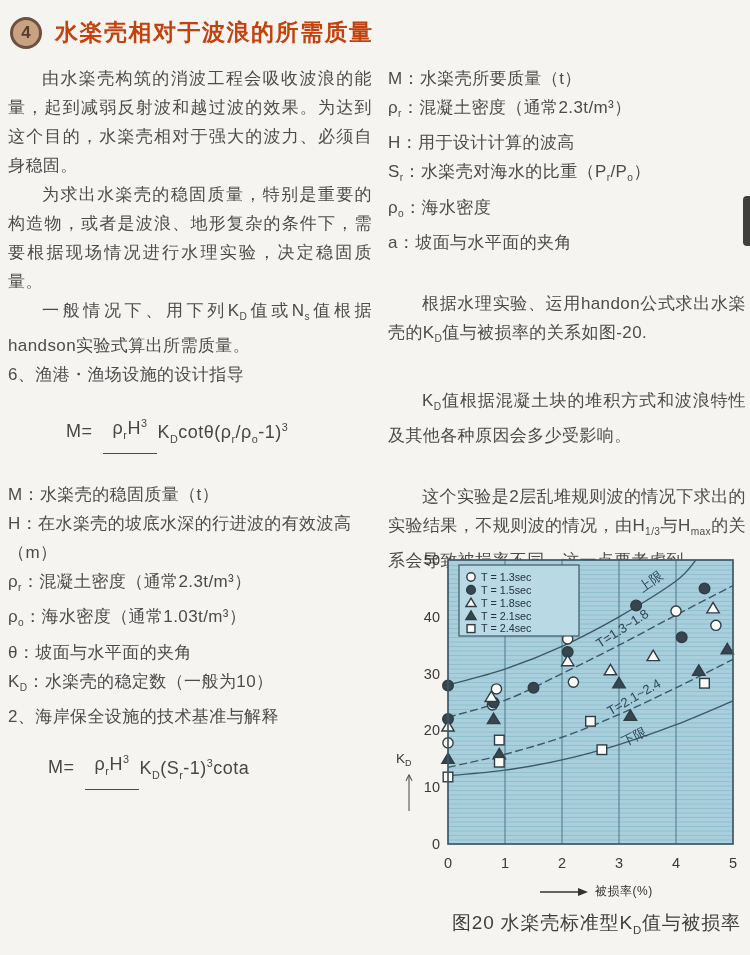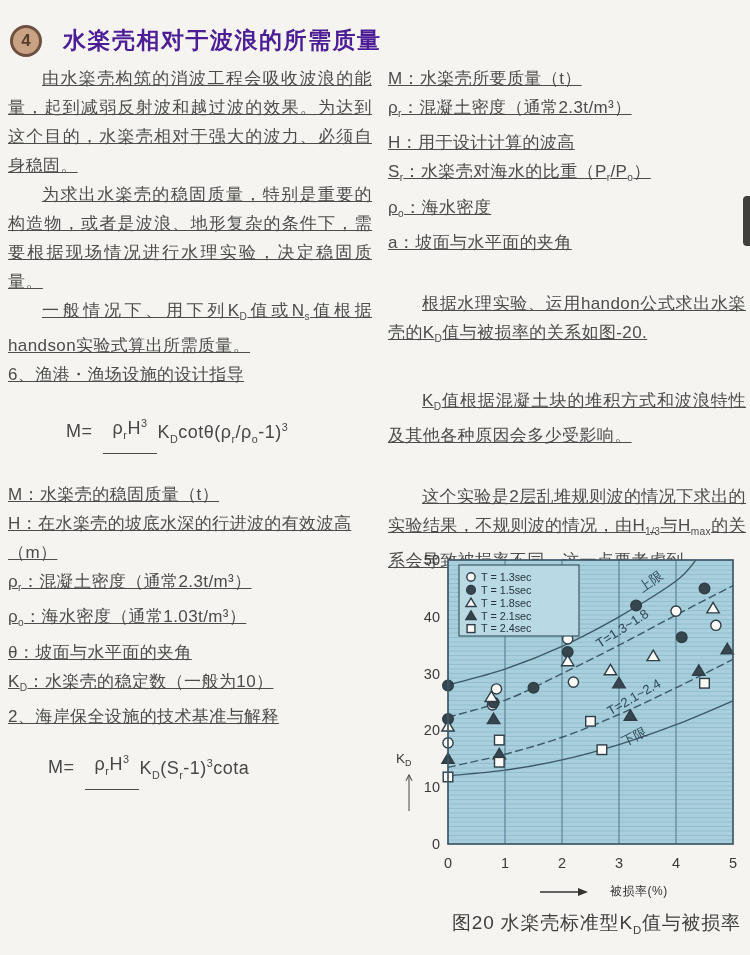--- a/index.html
+++ b/index.html
@@ -2,44 +2,44 @@
 <html><head>
 <meta charset="utf-8">
 <style>
   html,body{margin:0;padding:0;background:#ffffff;}
   .page{position:relative;width:750px;height:955px;background:#f5f4f1;overflow:hidden;
         font-family:"Liberation Sans","DejaVu Sans",sans-serif;color:#4c4c4c;}
   
   .hdr{position:absolute;left:10px;top:13px;display:flex;align-items:center;gap:9px;}
   .badge{width:26px;height:26px;border-radius:50%;background:#c9a183;border:3px solid #6d5040;
          color:#573e2c;font-weight:bold;font-size:17px;display:flex;align-items:center;justify-content:center;flex:0 0 auto;}
-  .title{font-size:23px;font-weight:bold;color:#4c1d95;letter-spacing:1.5px;margin:12px;}
+  .title{font-size:23px;font-weight:bold;color:#c2410c;letter-spacing:1.5px;margin:4px;}
   
   .col{font-size:17px;line-height:29px;text-align:justify;letter-spacing:.4px;}
-  .col p{margin:0;text-decoration:underline;}
+  .col p{margin:0;}
   .col-left{position:absolute;left:8px;top:64px;width:364px;}
   .col-right{position:absolute;left:388px;top:64px;width:358px;}
   .indent{text-indent:2em;}
   .sec-h{margin-top:38px;}
   .sec-h2{margin-top:63px;}
   .defs p, .rdefs p{text-align:left;}
   .rparas{margin-top:24px;}
   .rparas p{text-indent:2em;margin-top:32px;}
   sub{font-size:.6em;}
   sup{font-size:.6em;}
   
   .formula{display:flex;align-items:center;gap:10px;font-size:18px;color:#474747;letter-spacing:.5px;}
   .formula1{margin:20px 0 26px 58px;}
   .formula2{margin:14px 0 0 40px;}
   .frac{display:inline-flex;flex-direction:row;align-items:center;}
   .frac .num{padding:0 10px 3px 10px;border-bottom:1.6px solid #4a4a4a;}
   .frac .den{padding-top:3px;}
   
   .figure{position:absolute;left:392px;top:544px;width:356px;}
-  .xaxis-row{position:absolute;left:540px;top:883px;display:flex;align-items:center;gap:22px;
+  .xaxis-row{position:absolute;left:540px;top:883px;display:flex;align-items:center;gap:7px;
              font-size:12px;color:#333;letter-spacing:.5px;}
   .caption{position:absolute;left:452px;top:910px;font-size:19px;font-weight:normal;color:#3e3e3e;letter-spacing:.8px;}
   .artifact{position:absolute;right:0;top:196px;width:7px;height:50px;background:#1f1f1f;border-radius:4px 0 0 4px;opacity:.85;}
 </style>
 </head>
 <body>
 
 <div class="page">
 
   <div class="hdr">

